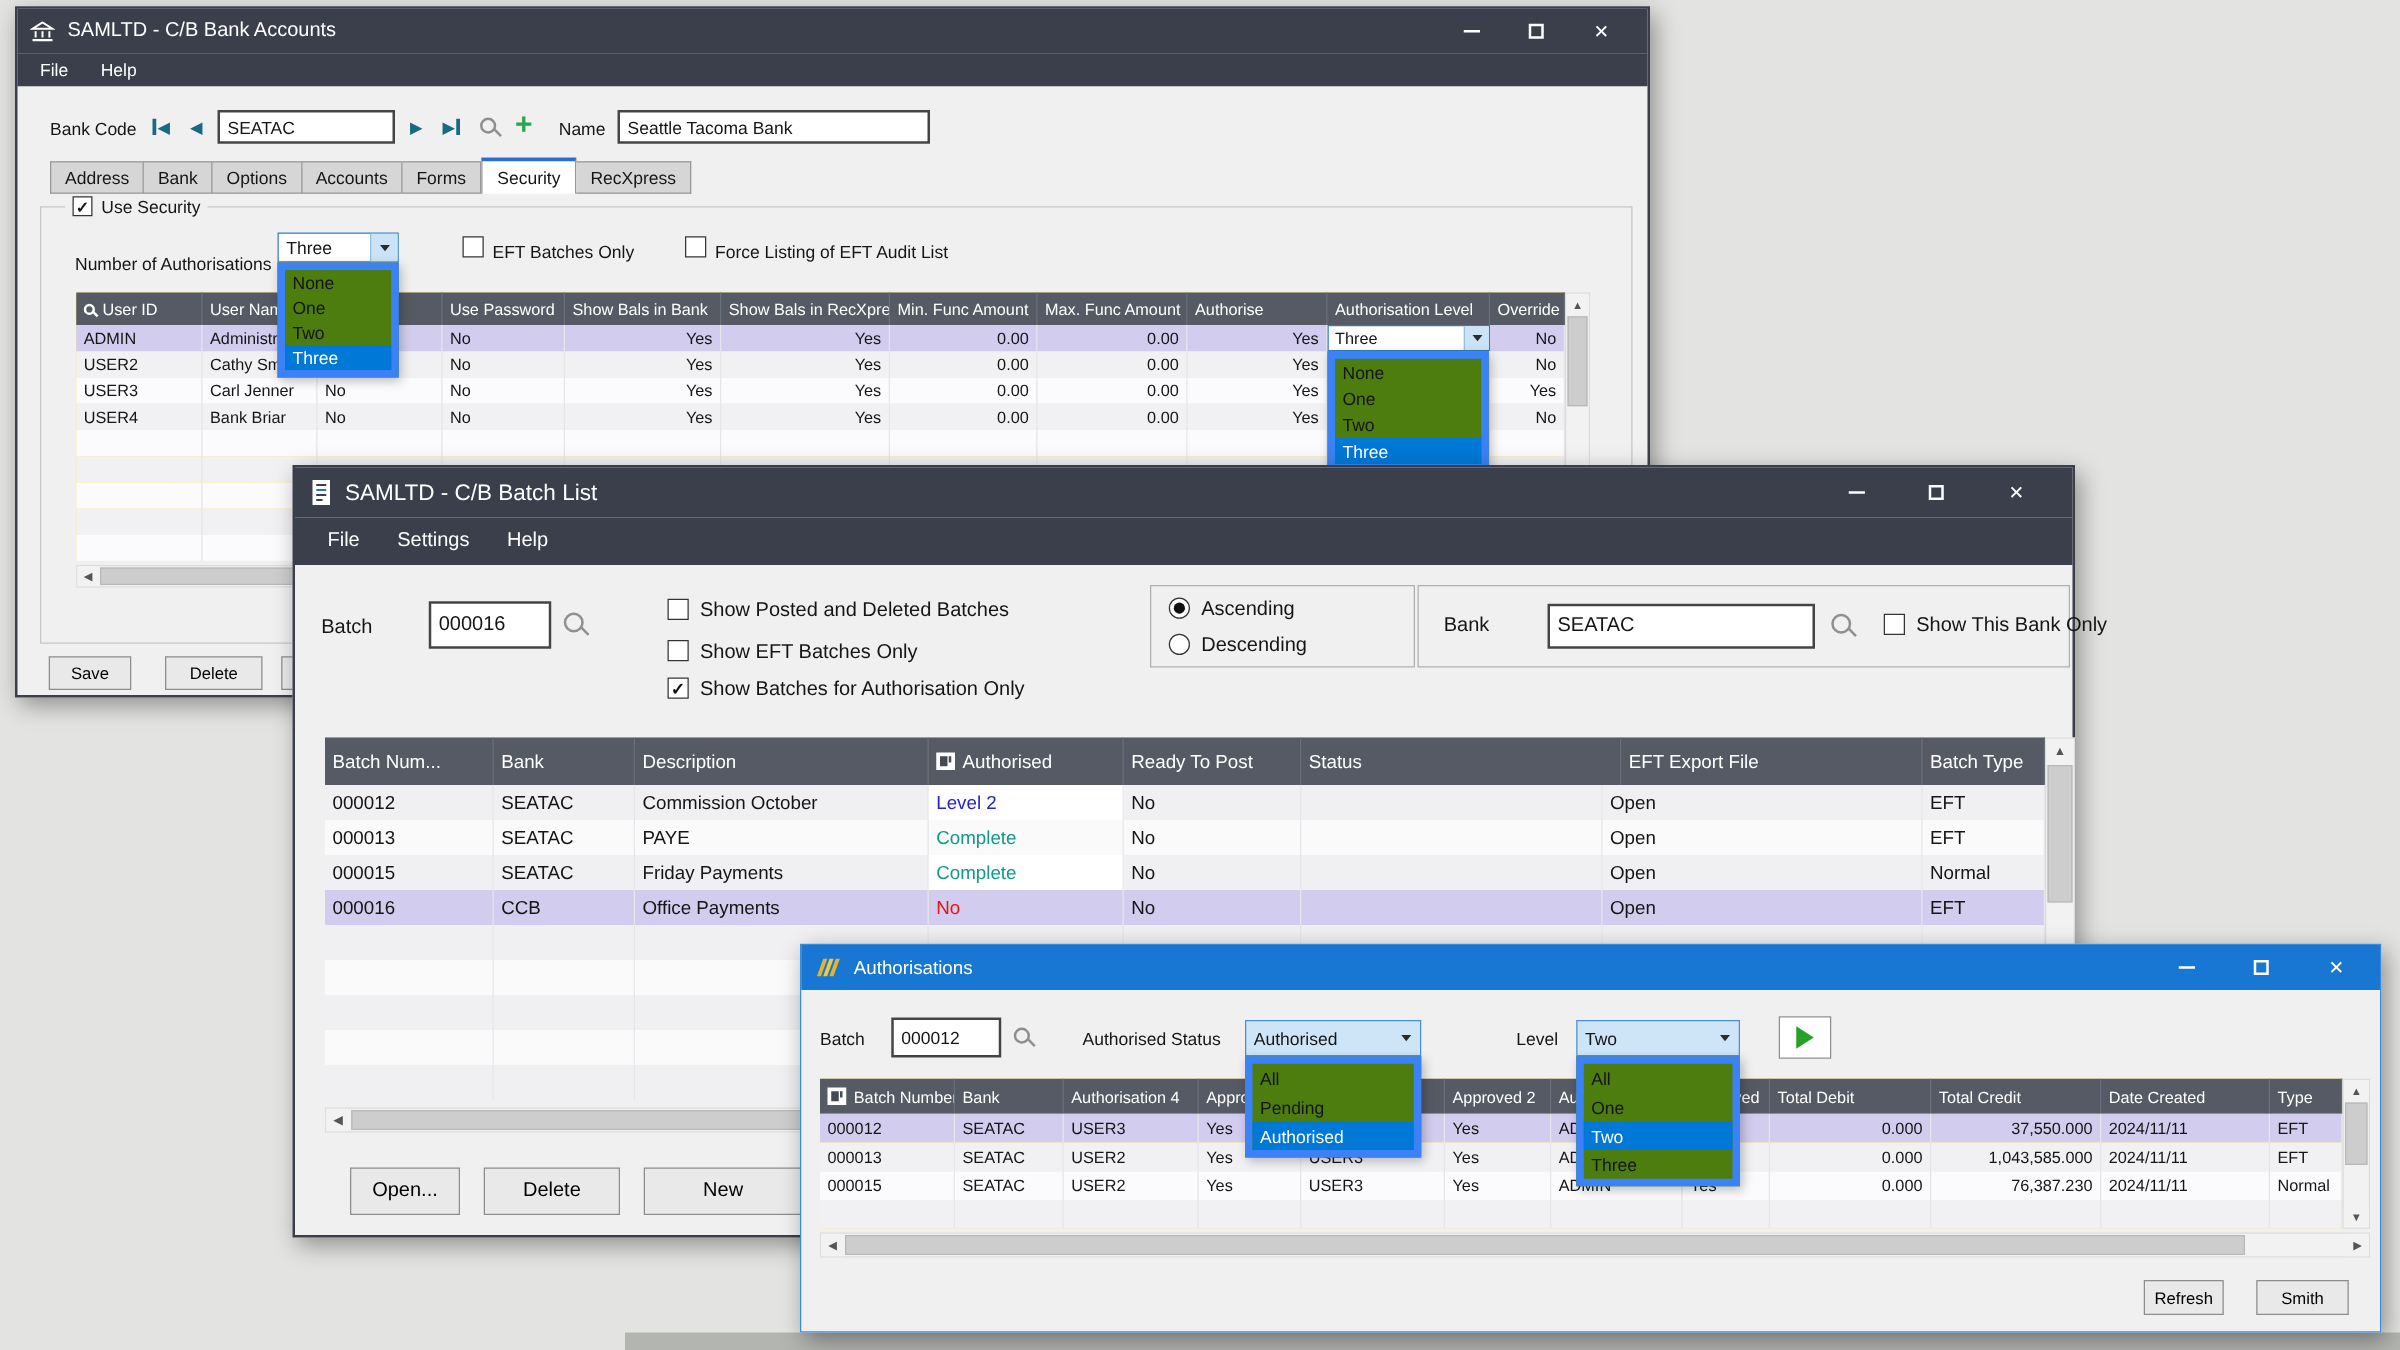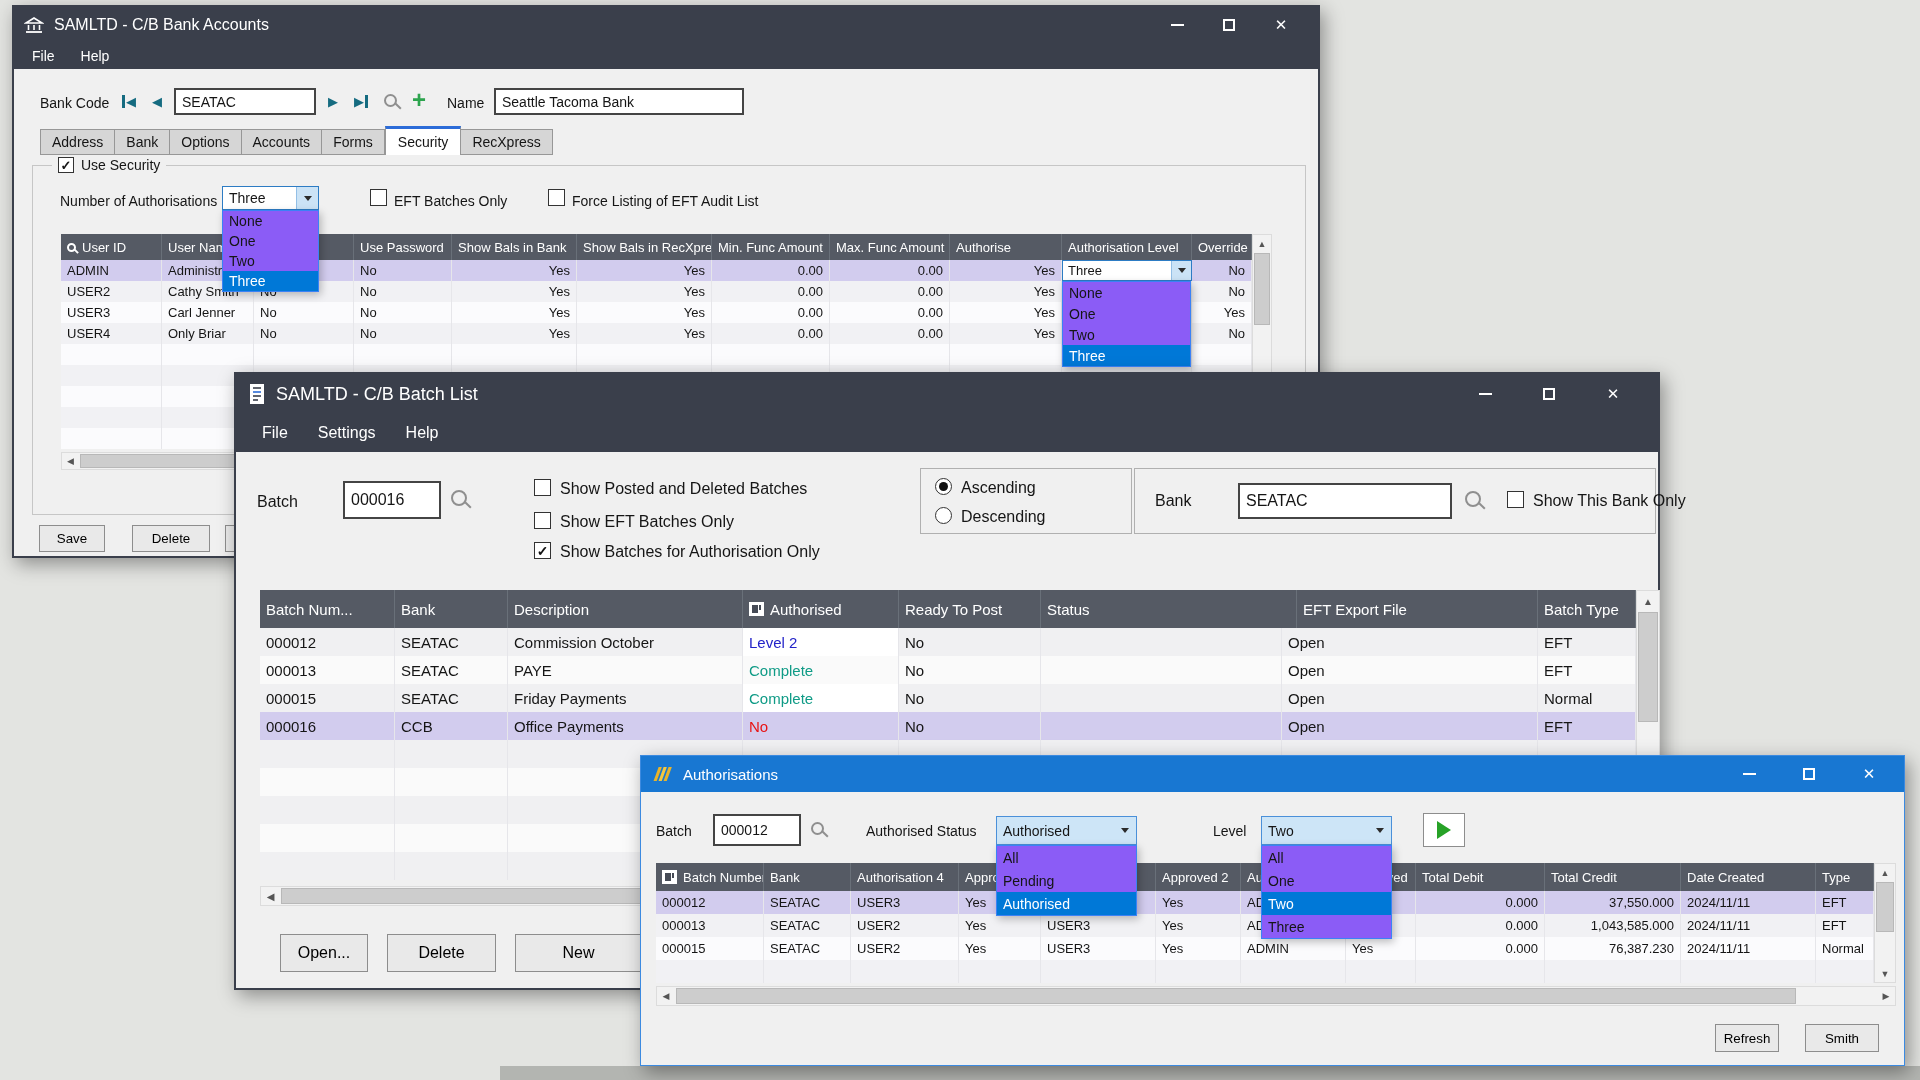--- a/index.html
+++ b/index.html
@@ -31,21 +31,21 @@
   .legend .cbi{position:relative;width:16px;height:16px;background:#fff;border:1px solid #333;display:flex;align-items:center;justify-content:center;flex:none}
   .legend .cbi::before{content:"\2713";font-size:13px;font-weight:bold}
   
   .combo{position:absolute;background:#fff;border:1px solid #2d7cc4;display:flex;align-items:stretch}
   .combo .val{flex:1;display:flex;align-items:center;padding:0 6px;overflow:hidden;white-space:nowrap}
   .combo .cbtn{width:22px;background:#cbe3f6;border-left:1px solid #93bfe6;display:flex;align-items:center;justify-content:center;flex:none}
   .combo.blue{background:#cde5f7;border:1px solid #4a90d9}
   .combo.blue .cbtn{background:transparent;border-left:none}
   .chev{width:0;height:0;border-left:4px solid transparent;border-right:4px solid transparent;border-top:5px solid #2b2b2b}
   
-  .popup{position:absolute;background:#8b5cf6;border:1px solid #3b82f6;box-shadow:2px 3px 8px rgba(0,0,0,.25);z-index:60}
+  .popup{position:absolute;background:#4d7c0f;border:6px solid #3b82f6;box-shadow:2px 3px 8px rgba(0,0,0,.25);z-index:60}
   .pitem{display:flex;align-items:center;padding:0 6px;white-space:nowrap;overflow:hidden}
   .pitem.sel{background:#0078d7;color:#fff}
   
   .grid{position:absolute;background:#fde047}
   .g-head{display:flex;background:#555a64;color:#fff}
   .g-hcell{display:flex;align-items:center;gap:6px;padding:0 6px;border-right:1px solid #697079;overflow:hidden;white-space:nowrap;flex:none}
   .g-row{display:flex}
   .g-cell{flex:none;padding:0 6px;overflow:hidden;white-space:nowrap;border-right:1px solid #e6e6ea;display:flex;align-items:center}
   .g-cell.ar{justify-content:flex-end}
   .g-row.sel{background:#d2ccee!important}
@@ -131,21 +131,21 @@
     <span style="padding:5px 12px;background:#fff;border:1px solid #979797;border-top:3px solid #2c6cd8;border-bottom:none;margin-top:-4px">Security</span>
     <span style="padding:4px 11px;background:#d6d6d6;border:1px solid #979797;border-left:none">RecXpress</span>
   </div>
 
   <div class="fieldset" style="left:18px;top:158px;width:1274px;height:350px"></div>
   <div class="legend" style="left:38px;top:150px">
     <span class="cbi"></span>
     <span>Use Security</span>
   </div>
 
-  <span class="lbl" style="left:46px;top:186px">Number of Authorisations</span>
+  <span class="lbl" style="left:46px;top:196px">Number of Authorisations</span>
   <div class="combo" style="left:208px;top:179px;width:97px;height:24px">
     <span class="val">Three</span>
     <span class="cbtn">
         <span class="chev"></span>
       </span>
   </div>
   <span class="cb" style="left:356px;top:182px"></span>
   <span class="lbl" style="left:380px;top:186px">EFT Batches Only</span>
   <span class="cb" style="left:534px;top:182px"></span>
   <span class="lbl" style="left:558px;top:186px">Force Listing of EFT Audit List</span>
@@ -226,21 +226,21 @@
         <div class="g-cell ar" style="width: 125px;">Yes</div>
         <div class="g-cell ar" style="width: 135px;">Yes</div>
         <div class="g-cell ar" style="width: 118px;">0.00</div>
         <div class="g-cell ar" style="width: 120px;">0.00</div>
         <div class="g-cell ar" style="width: 112px;">Yes</div>
         <div class="g-cell" style="width: 130px;"></div>
         <div class="g-cell ar" style="width: 60px;">Yes</div>
       </div>
       <div class="g-row odd">
         <div class="g-cell" style="width: 101px;">USER4</div>
-        <div class="g-cell" style="width: 92px;">Only Briar</div>
+        <div class="g-cell" style="width: 92px;">Bank Briar</div>
         <div class="g-cell" style="width: 100px;">No</div>
         <div class="g-cell" style="width: 98px;">No</div>
         <div class="g-cell ar" style="width: 125px;">Yes</div>
         <div class="g-cell ar" style="width: 135px;">Yes</div>
         <div class="g-cell ar" style="width: 118px;">0.00</div>
         <div class="g-cell ar" style="width: 120px;">0.00</div>
         <div class="g-cell ar" style="width: 112px;">Yes</div>
         <div class="g-cell" style="width: 130px;"></div>
         <div class="g-cell ar" style="width: 60px;">No</div>
       </div>

